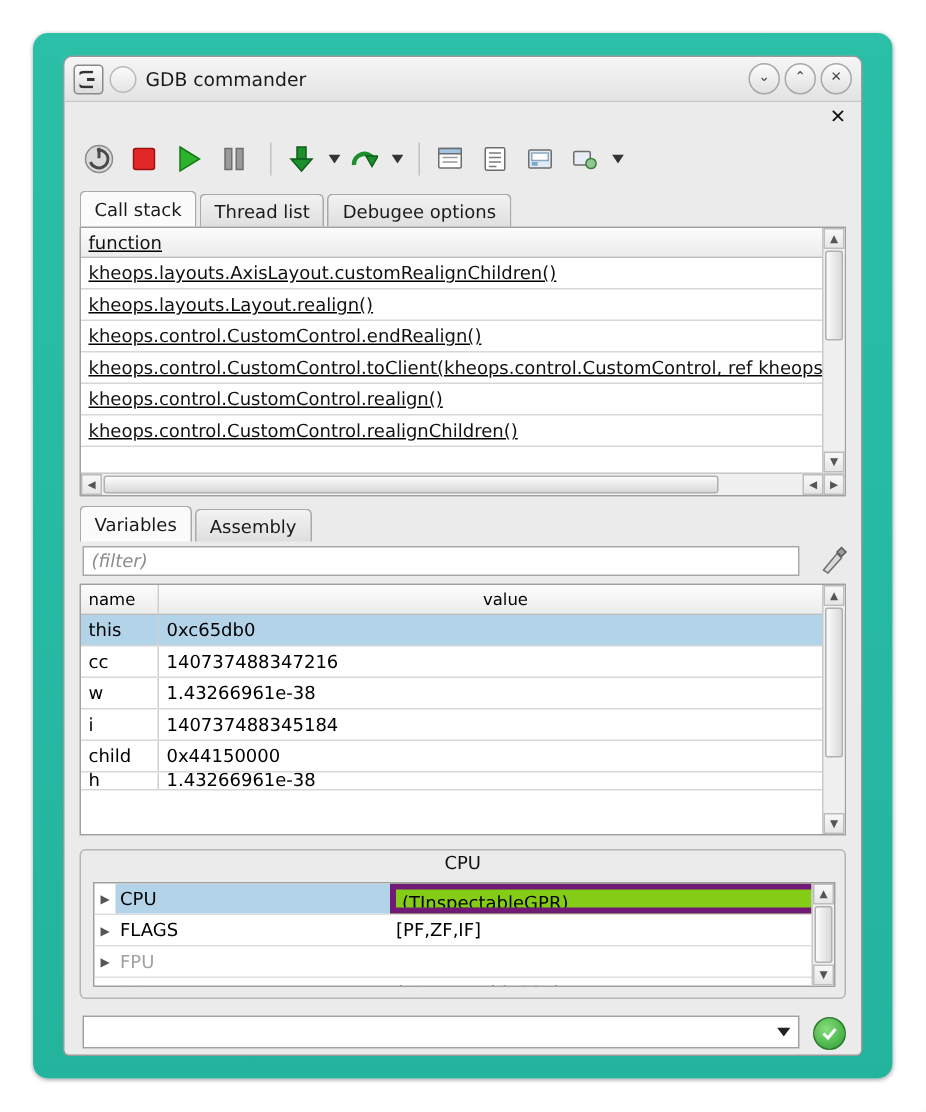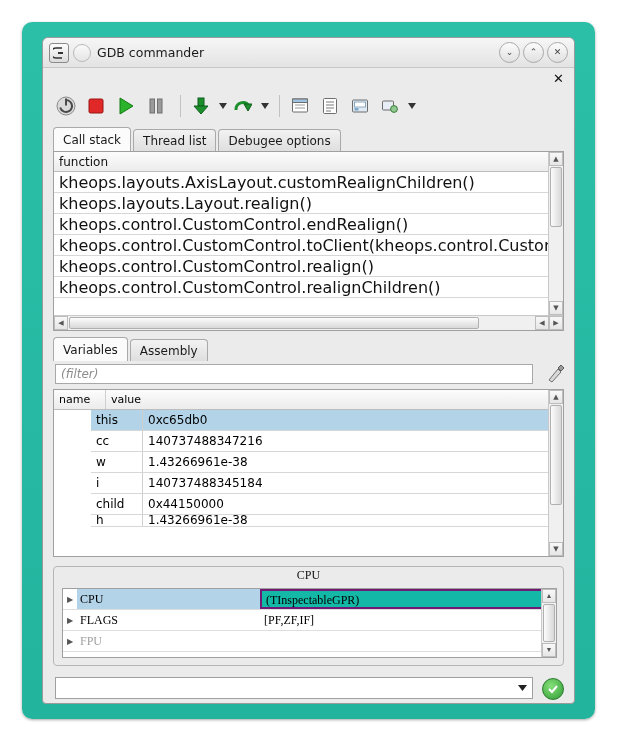--- a/index.html
+++ b/index.html
@@ -154,37 +154,37 @@
   }
   
   .panel {
     position: absolute;
     background: #ffffff;
     border: 1px solid #a0a0a0;
     box-sizing: border-box;
   }
   #callstack-panel {
     left: 10px; top: 113px;
-    width: 511px; height: 180px;
+    width: 511px; height: 180px; text-decoration: underline;
   }
   .list-header {
     height: 20px;
     line-height: 20px;
     background: linear-gradient(to bottom, #fcfcfc, #ececec);
     border-bottom: 1px solid #bdbdbd;
     padding-left: 5px;
     font-size: 12px;
     color: #111;
     box-sizing: border-box;
   }
   .row {
     height: 21px;
     line-height: 21px;
     padding-left: 5px;
-    font-size: 16px;
+    font-size: 12px;
     border-bottom: 1px solid #d7d7d7;
     white-space: nowrap;
     overflow: hidden;
     box-sizing: border-box;
     color: #111;
   }
   .vscroll {
     position: absolute;
     right: 0; top: 0;
     width: 15px;
@@ -280,44 +280,42 @@
   .vh {
     display: flex;
     height: 20px;
     line-height: 20px;
     background: linear-gradient(to bottom, #fcfcfc, #ececec);
     border-bottom: 1px solid #bdbdbd;
     font-size: 11px;
     box-sizing: border-box;
   }
   .vh .c1 { width: 52px; padding-left: 5px; border-right: 1px solid #cfcfcf; box-sizing: border-box;}
-  .vh .c2 { flex: 1; padding-left: 5px; }
+  .vh .c2 { flex: 1; padding-left: 5px; text-align: center; }
   .vrow {
     display: flex;
     height: 21px;
     line-height: 21px;
     font-size: 12px;
     border-bottom: 1px solid #d7d7d7;
     box-sizing: border-box;
-    margin-left: 37px;
   }
   .vrow .c1 { width: 52px; padding-left: 5px; border-right: 1px solid #cfcfcf; box-sizing: border-box; overflow: hidden;}
   .vrow .c2 { flex: 1; padding-left: 5px; overflow: hidden; white-space: nowrap;}
   .vrow.selected .c1 { background: #b3d4e8; }
   .vrow.selected .c2 { background: #b3d4e8; }
   
   .cpu-group {
     position: absolute;
     left: 10px; top: 528px;
     width: 511px; height: 100px;
     border: 1px solid #b6b6b6;
     border-radius: 4px;
     background: #ebebeb;
     box-sizing: border-box;
-    font-family: Liberation Serif, serif;
   }
   .cpu-legend {
     position: absolute;
     left: 0; top: -1px;
     width: 100%;
     text-align: center;
     font-size: 12px;
     color: #111;
     line-height: 18px;
   }
@@ -350,21 +348,21 @@
     box-sizing: border-box;
     overflow: hidden;
   }
   .crow .vl {
     flex: 1;
     padding-left: 4px;
     box-sizing: border-box;
     overflow: hidden;
   }
   .crow.selected .nm { background: #b3d4e8; }
-  .crow.selected .vl { background: #14b8a6; border: 2px solid #701a75; box-sizing: border-box; height:20px; line-height:18px; }
+  .crow.selected .vl { background: #84cc16; border: 4px solid #701a75; box-sizing: border-box; height:20px; line-height:18px; }
   .crow.dim .nm { color: #a0a0a0; }
   
   .combo {
     position: absolute;
     left: 12px; top: 639px;
     width: 478px; height: 22px;
     background: #ffffff;
     border: 1px solid #a0a0a0;
     box-sizing: border-box;
   }

